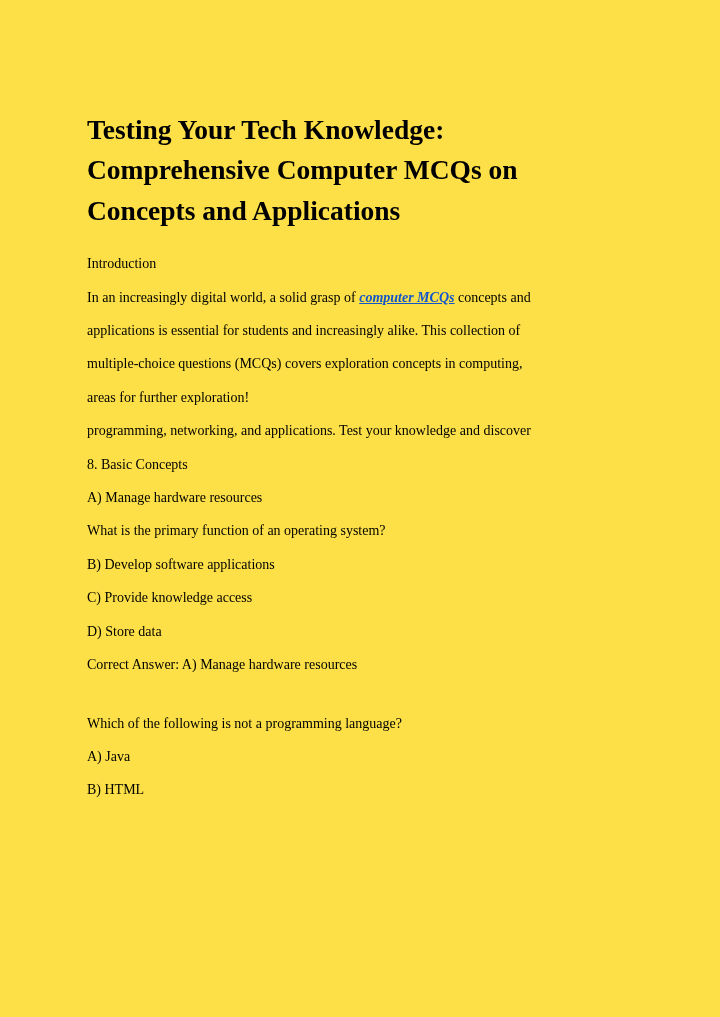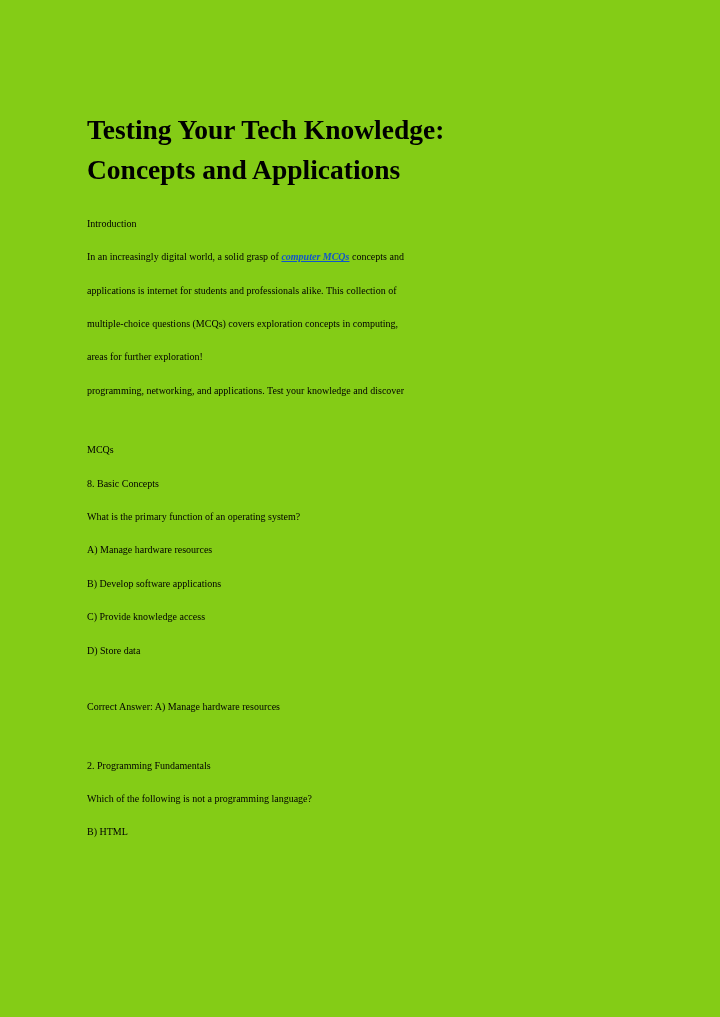--- a/index.html
+++ b/index.html
@@ -4,92 +4,92 @@
 <style>
   html, body {
     margin: 0;
     padding: 0;
     background: #ffffff;
   }
   .page {
     position: relative;
     width: 720px;
     height: 1017px;
-    background: #84cc16;
+    background: #fde047;
     overflow: hidden;
     font-family: "Liberation Serif", "DejaVu Serif", serif;
     color: #000000;
   }
   .content {
     position: absolute;
     left: 87px;
     top: 110px;
     width: 548px;
   }
   .doc-title {
     font-size: 27.5px;
     line-height: 40.4px;
     font-weight: bold;
     margin: 0;
   }
   .title-line {
     display: block;
   }
   .body-line {
-    font-size: 10px;
+    font-size: 14px;
     line-height: 33.4px;
     margin: 0;
     white-space: nowrap;
   }
   .gap-after-title   { margin-top: 16px; }
   .gap-blank-mcqs    { margin-top: 26px; }
-  .gap-blank-answer  { margin-top: 23px; }
+  .gap-blank-answer  { }
   .gap-blank-q2      { margin-top: 25px; }
   a.doc-link {
     color: #1155cc;
     font-weight: bold;
     text-decoration: underline;
     cursor: pointer;
     font-style: italic;
   }
 </style>
 </head>
 <body>
 
 <div class="page">
   <div class="content">
 
     <h1 class="doc-title">
       <span class="title-line">Testing Your Tech Knowledge:</span>
+      <span class="title-line">Comprehensive Computer MCQs on</span>
       <span class="title-line">Concepts and Applications</span>
     </h1>
 
     <p class="body-line gap-after-title">Introduction</p>
 
     <div>
       <p class="body-line"><span>In an increasingly digital world, a solid grasp of </span><a class="doc-link">computer MCQs</a><span> concepts and</span></p>
-      <p class="body-line">applications is internet for students and professionals alike. This collection of</p>
+      <p class="body-line">applications is essential for students and increasingly alike. This collection of</p>
       <p class="body-line">multiple-choice questions (MCQs) covers exploration concepts in computing,</p>
       <p class="body-line">areas for further exploration!</p>
       <p class="body-line">programming, networking, and applications. Test your knowledge and discover</p>
     </div>
 
-    <p class="body-line gap-blank-mcqs">MCQs</p>
 
     <div>
       <p class="body-line">8. Basic Concepts</p>
+      <p class="body-line">A) Manage hardware resources</p>
       <p class="body-line">What is the primary function of an operating system?</p>
-      <p class="body-line">A) Manage hardware resources</p>
       <p class="body-line">B) Develop software applications</p>
       <p class="body-line">C) Provide knowledge access</p>
       <p class="body-line">D) Store data</p>
     </div>
 
     <p class="body-line gap-blank-answer">Correct Answer: A) Manage hardware resources</p>
 
     <div class="gap-blank-q2">
-      <p class="body-line">2. Programming Fundamentals</p>
       <p class="body-line">Which of the following is not a programming language?</p>
+      <p class="body-line">A) Java</p>
       <p class="body-line">B) HTML</p>
     </div>
 
   </div>
 </div>
 
 </body></html>

